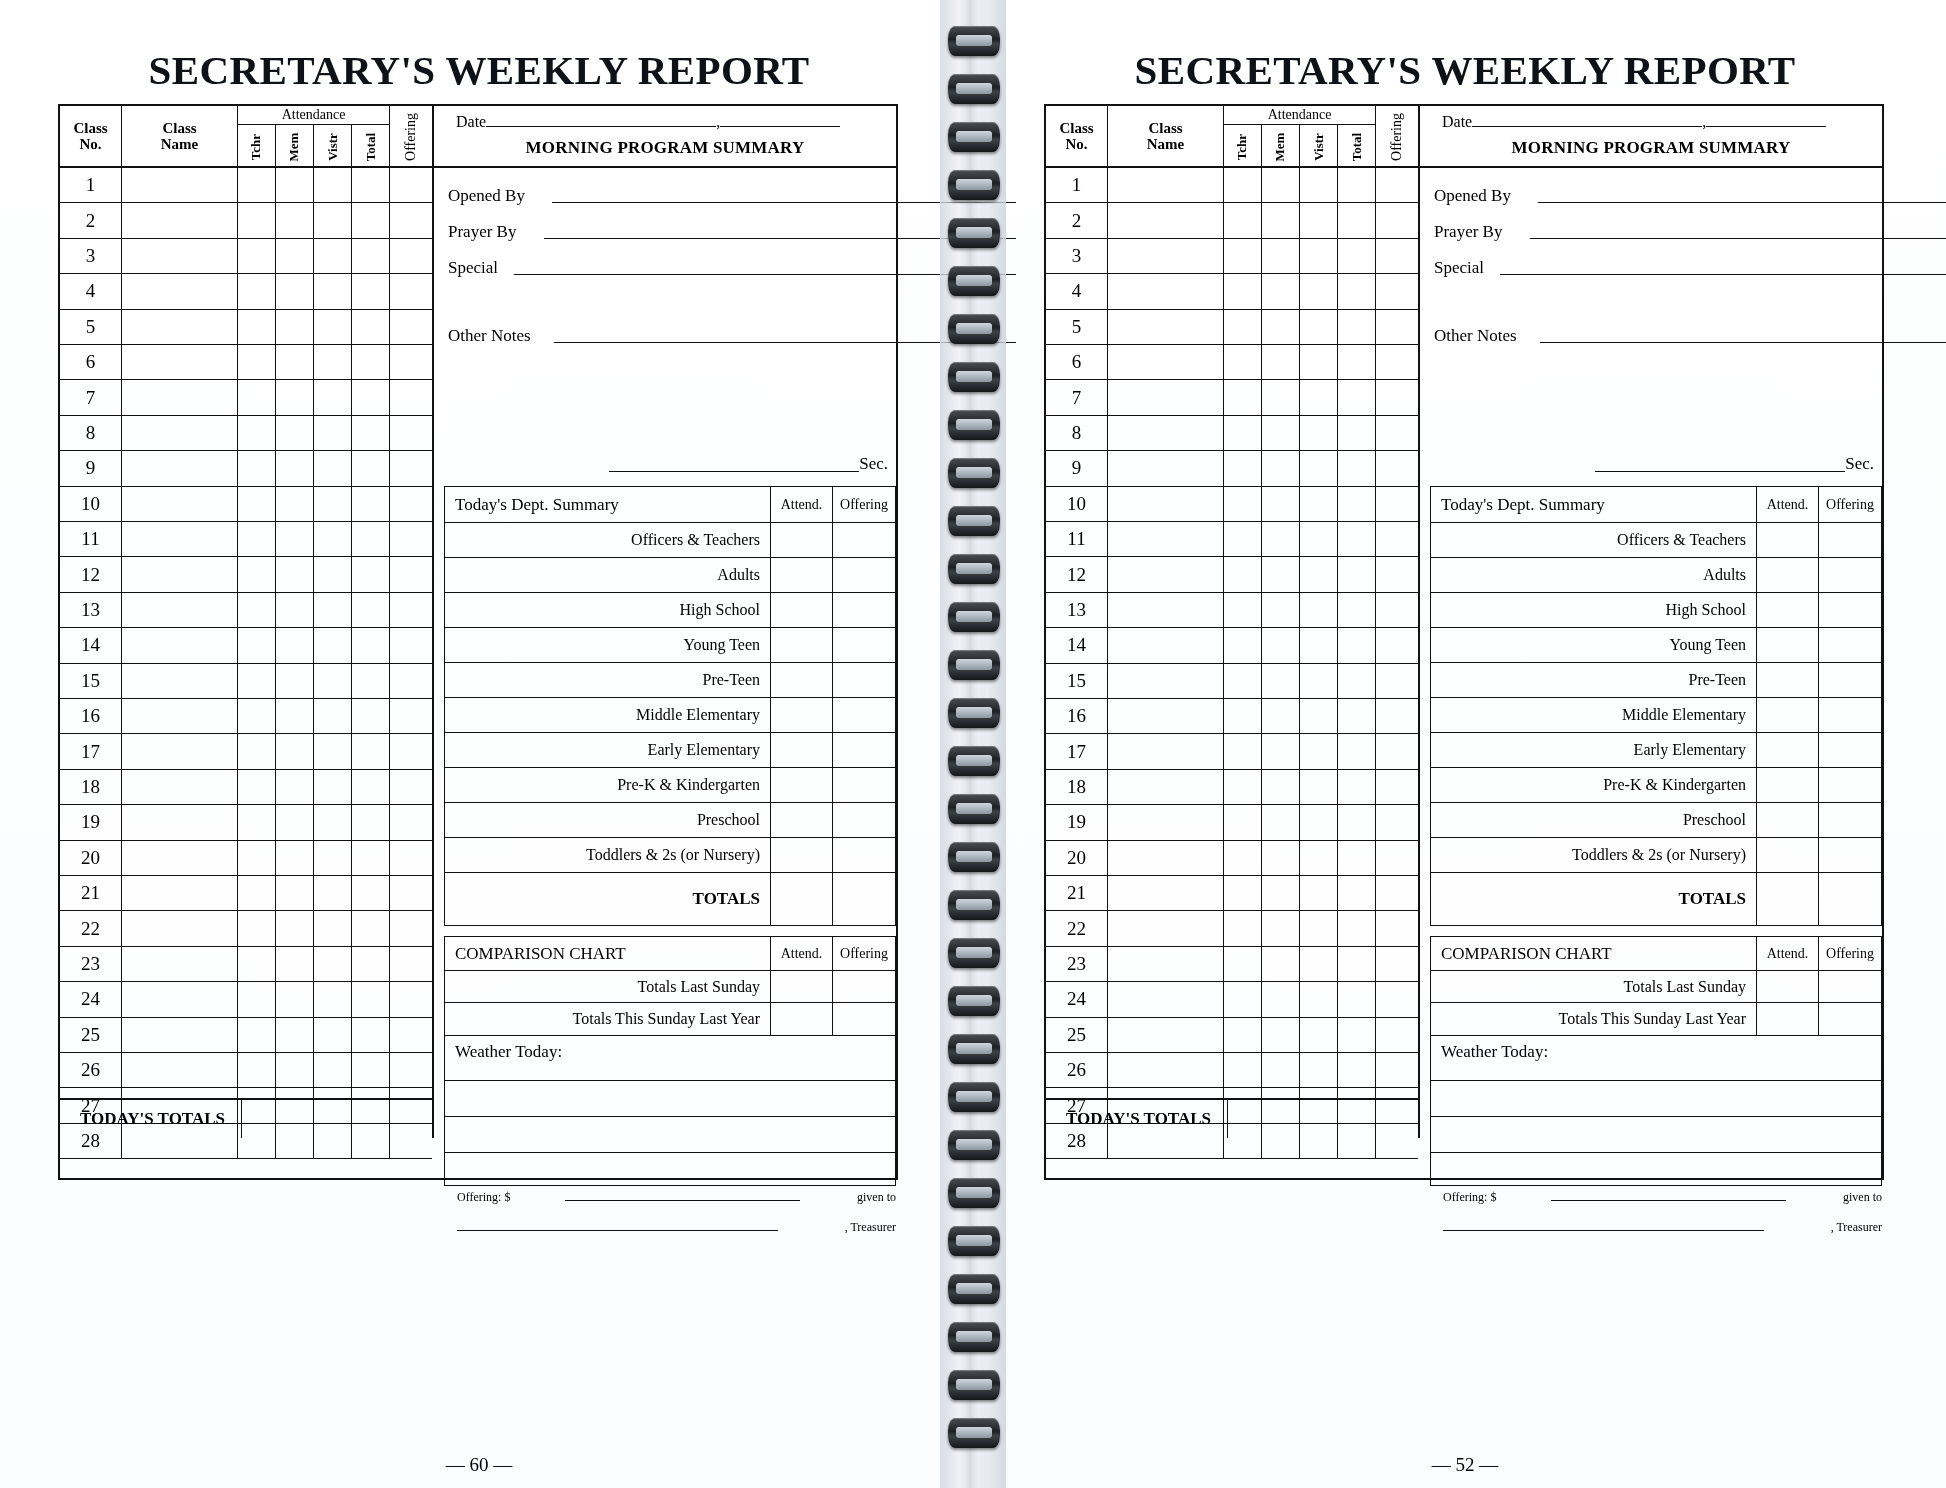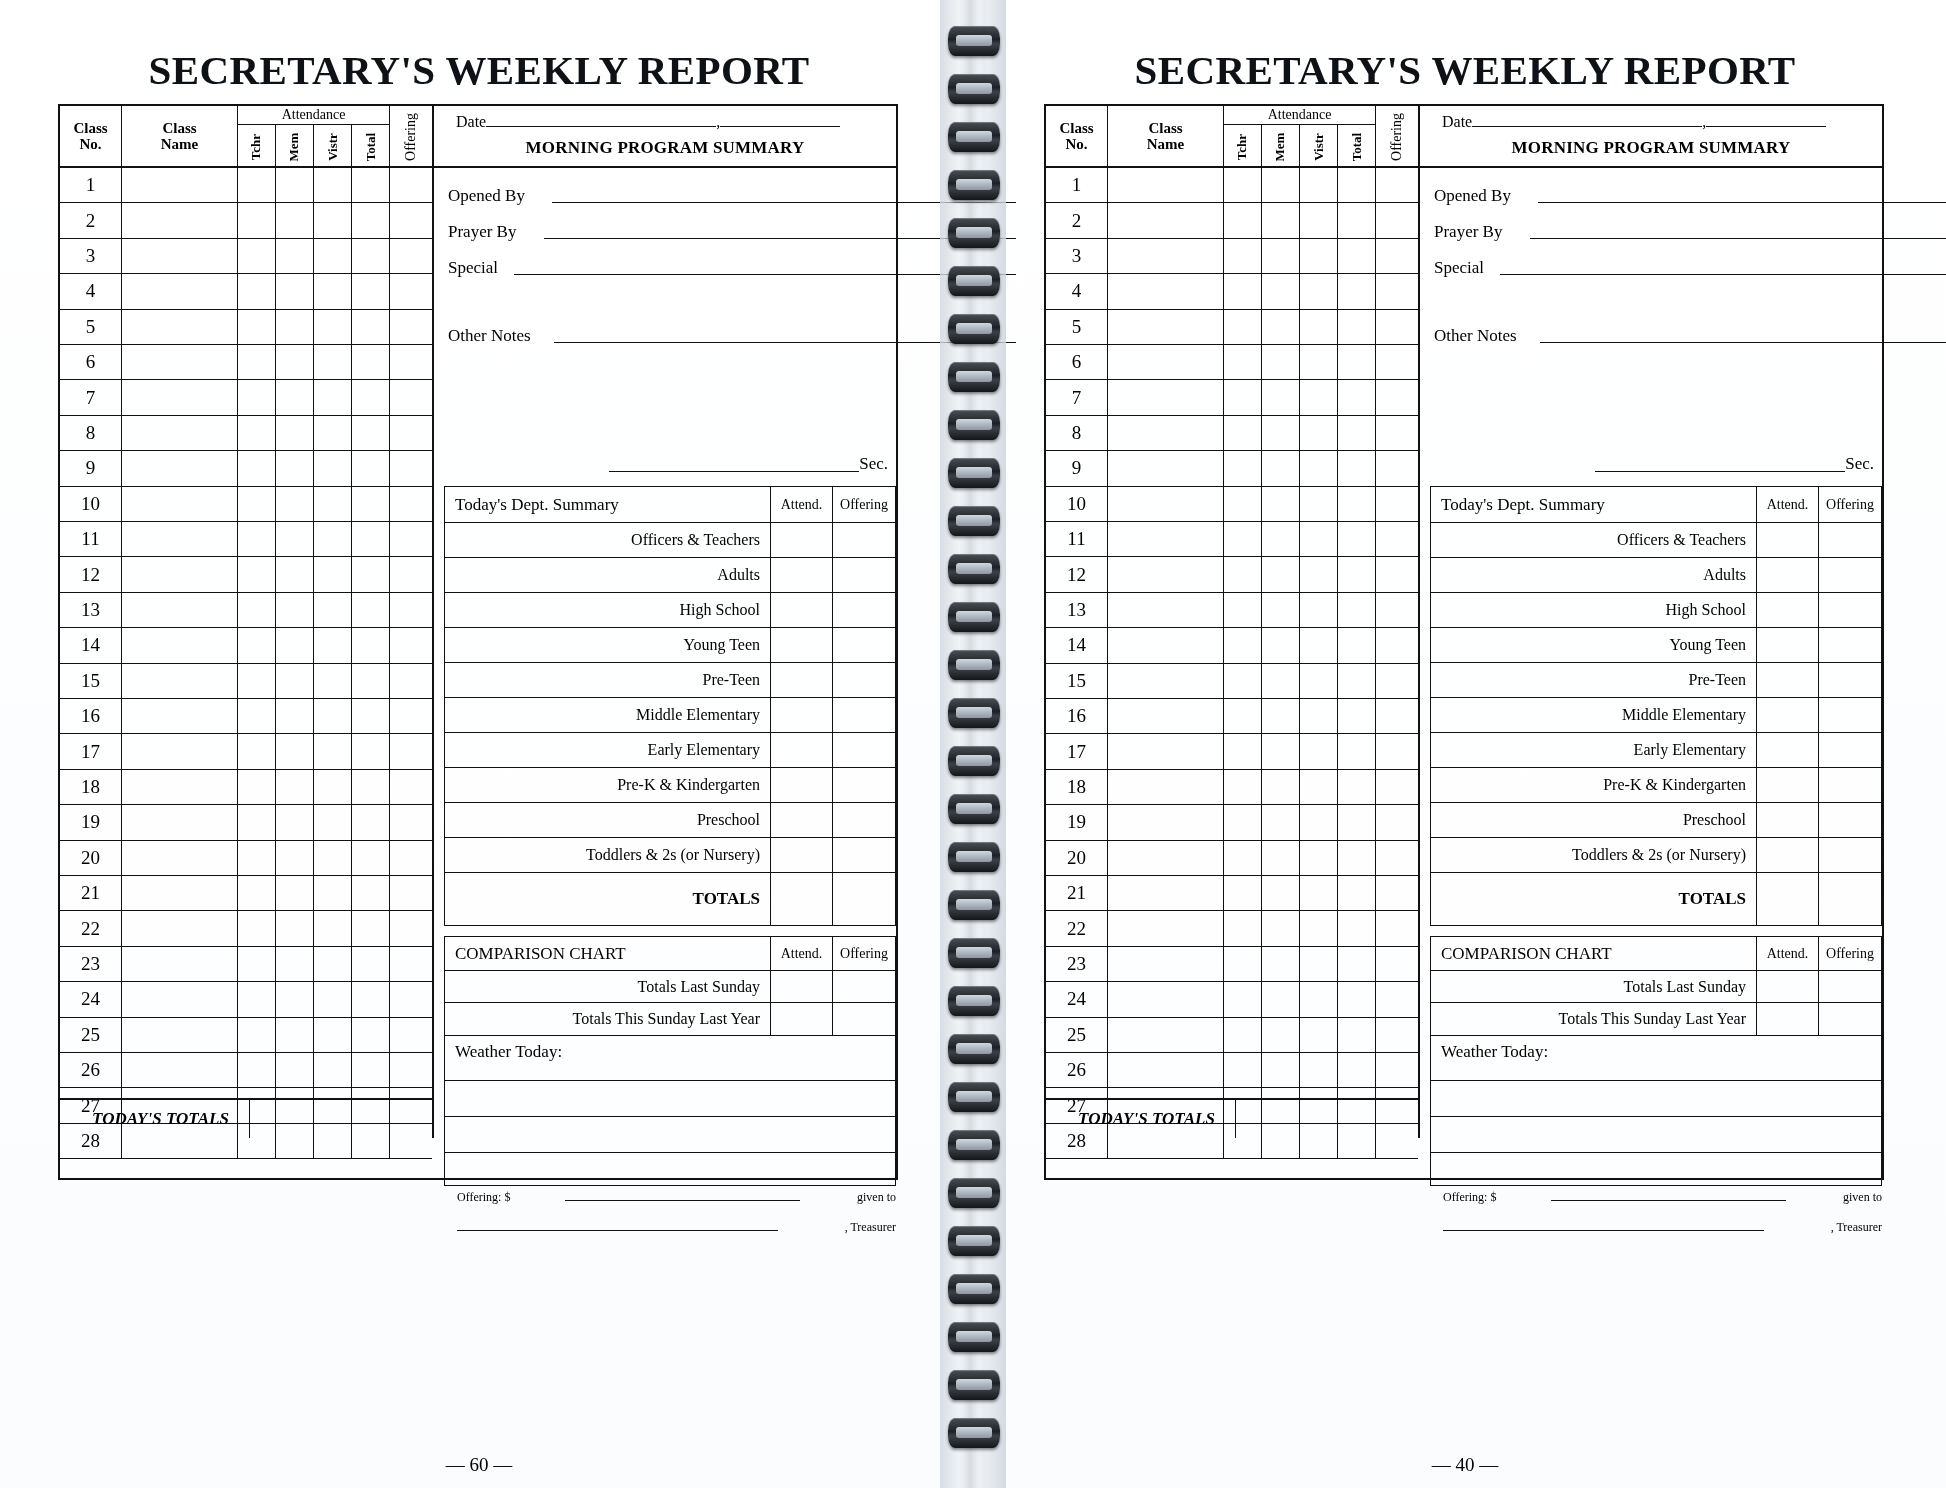--- a/index.html
+++ b/index.html
@@ -82,21 +82,21 @@
   
   .body{position:absolute;left:0;top:62px;width:100%;bottom:40px;}
   .rows{position:absolute;left:0;top:0;width:374px;height:100%;border-right:2px solid #111;box-sizing:border-box;}
   .row{position:absolute;left:0;width:100%;border-bottom:1px solid #111;box-sizing:border-box;}
   .row .no{position:absolute;left:0;top:0;width:62px;height:100%;border-right:1px solid #111;box-sizing:border-box;display:flex;align-items:center;justify-content:center;font-size:19px;}
   .row .nm{position:absolute;left:62px;top:0;width:116px;height:100%;border-right:1px solid #111;box-sizing:border-box;}
   .row .c{position:absolute;top:0;height:100%;border-right:1px solid #111;box-sizing:border-box;}
   .row .offc{position:absolute;left:330px;top:0;width:44px;height:100%;box-sizing:border-box;}
 
   .totals-row{position:absolute;left:0;bottom:0;width:374px;height:40px;border-top:2px solid #111;box-sizing:border-box;}
-  .totals-row .lbl{position:absolute;left:12px;top:0;width:178px;height:100%;display:flex;align-items:center;justify-content:center;font-size:17px;font-weight:bold;border-right:1px solid #111;box-sizing:border-box;font-style:italic;}
+  .totals-row .lbl{position:absolute;left:4px;top:0;width:178px;height:100%;display:flex;align-items:center;justify-content:center;font-size:17px;font-weight:bold;border-right:1px solid #111;box-sizing:border-box;}
   .totals-row .c{position:absolute;top:0;height:100%;border-right:1px solid #111;box-sizing:border-box;}
   .totals-row .offc{position:absolute;left:330px;top:0;width:44px;height:100%;}
 
   
   .right-col{position:absolute;left:374px;top:0;right:0;bottom:0;}
   .mps-area{position:absolute;left:0;top:0;right:0;height:310px;}
   .fl{position:absolute;font-size:17px;}
   .fl .lab{display:inline-block;}
   .fl .ln{position:absolute;bottom:3px;height:1px;background:#111;}
 
@@ -979,21 +979,21 @@
               <span>Offering: $</span><span class="ul" style="left:108px;right:96px;bottom:4px;"></span><span style="float:right;">given to</span>
             </div>
             <div class="l2">
               <span class="ul" style="left:0;right:118px;bottom:4px;"></span>
                 <span style="float:right;">, Treasurer</span>
             </div>
           </div>
         </div>
       </div>
     </div>
-    <div class="pagenum">— 40 —</div>
+    <div class="pagenum">— 52 —</div>
   </div>
 
   <div class="seam"></div>
   <div class="spiral">
     <div class="coil" style="top:26px;"></div>
     <div class="coil" style="top:74px;"></div>
     <div class="coil" style="top:122px;"></div>
     <div class="coil" style="top:170px;"></div>
     <div class="coil" style="top:218px;"></div>
     <div class="coil" style="top:266px;"></div>

